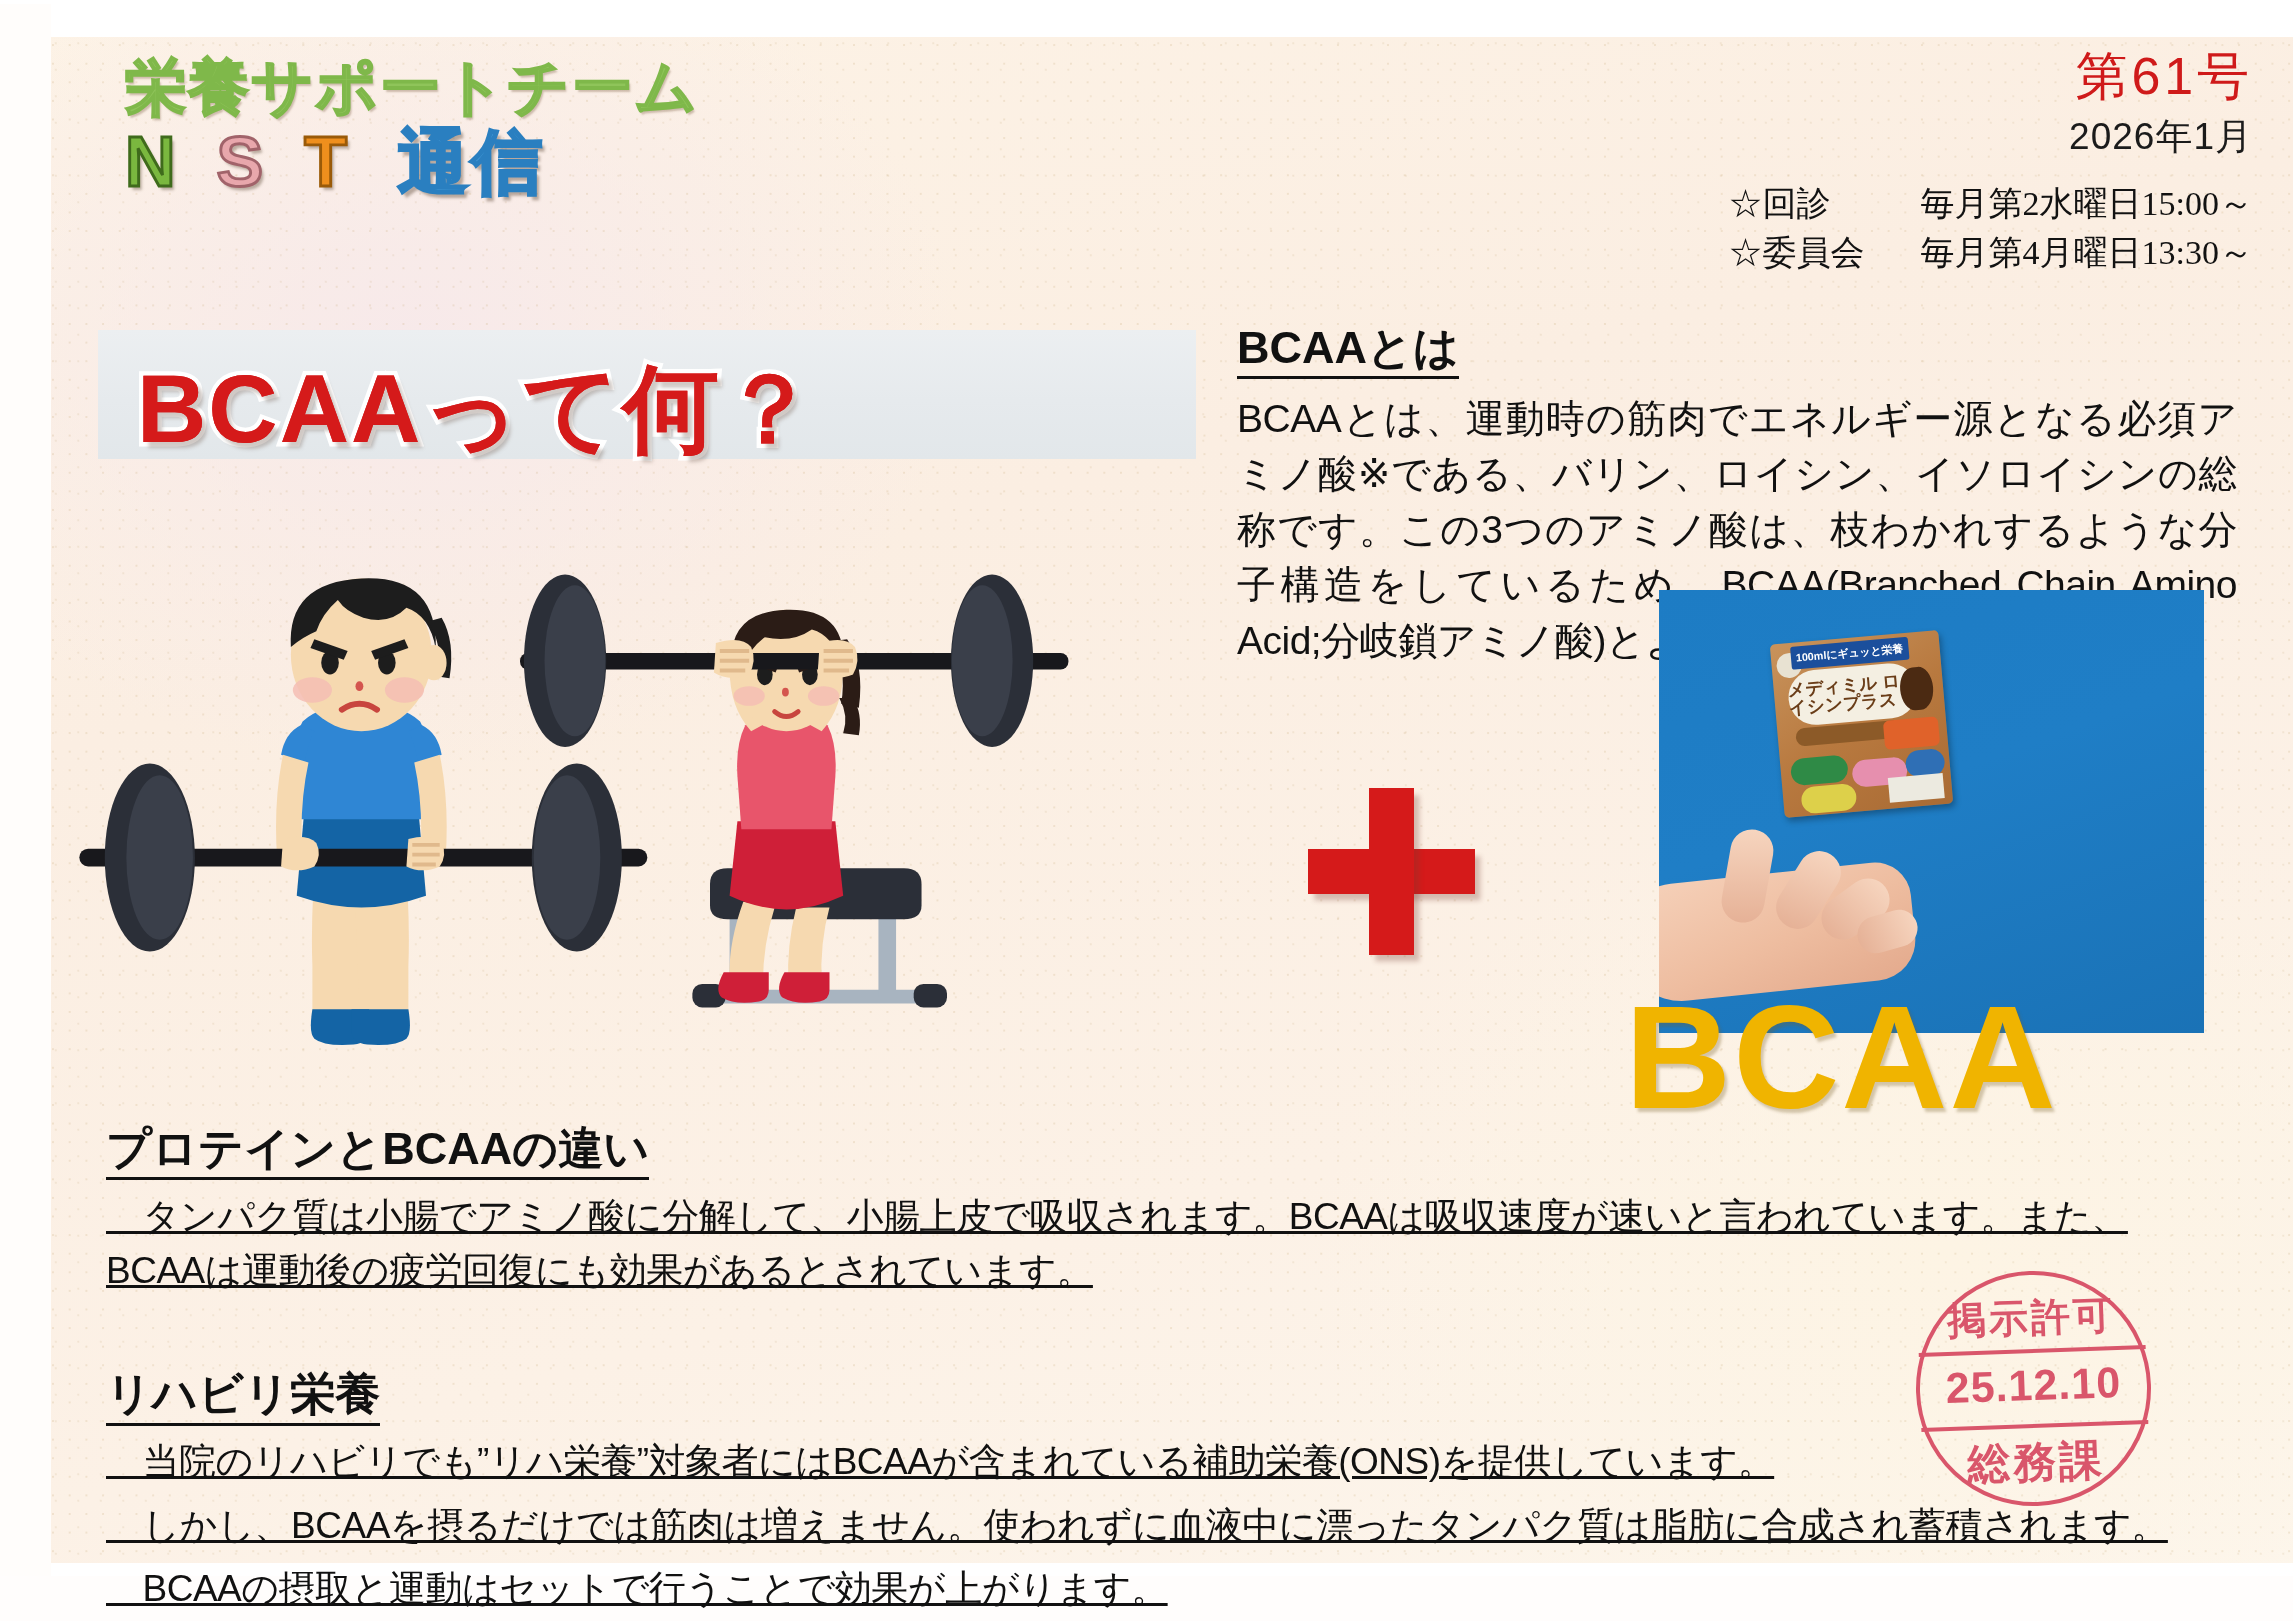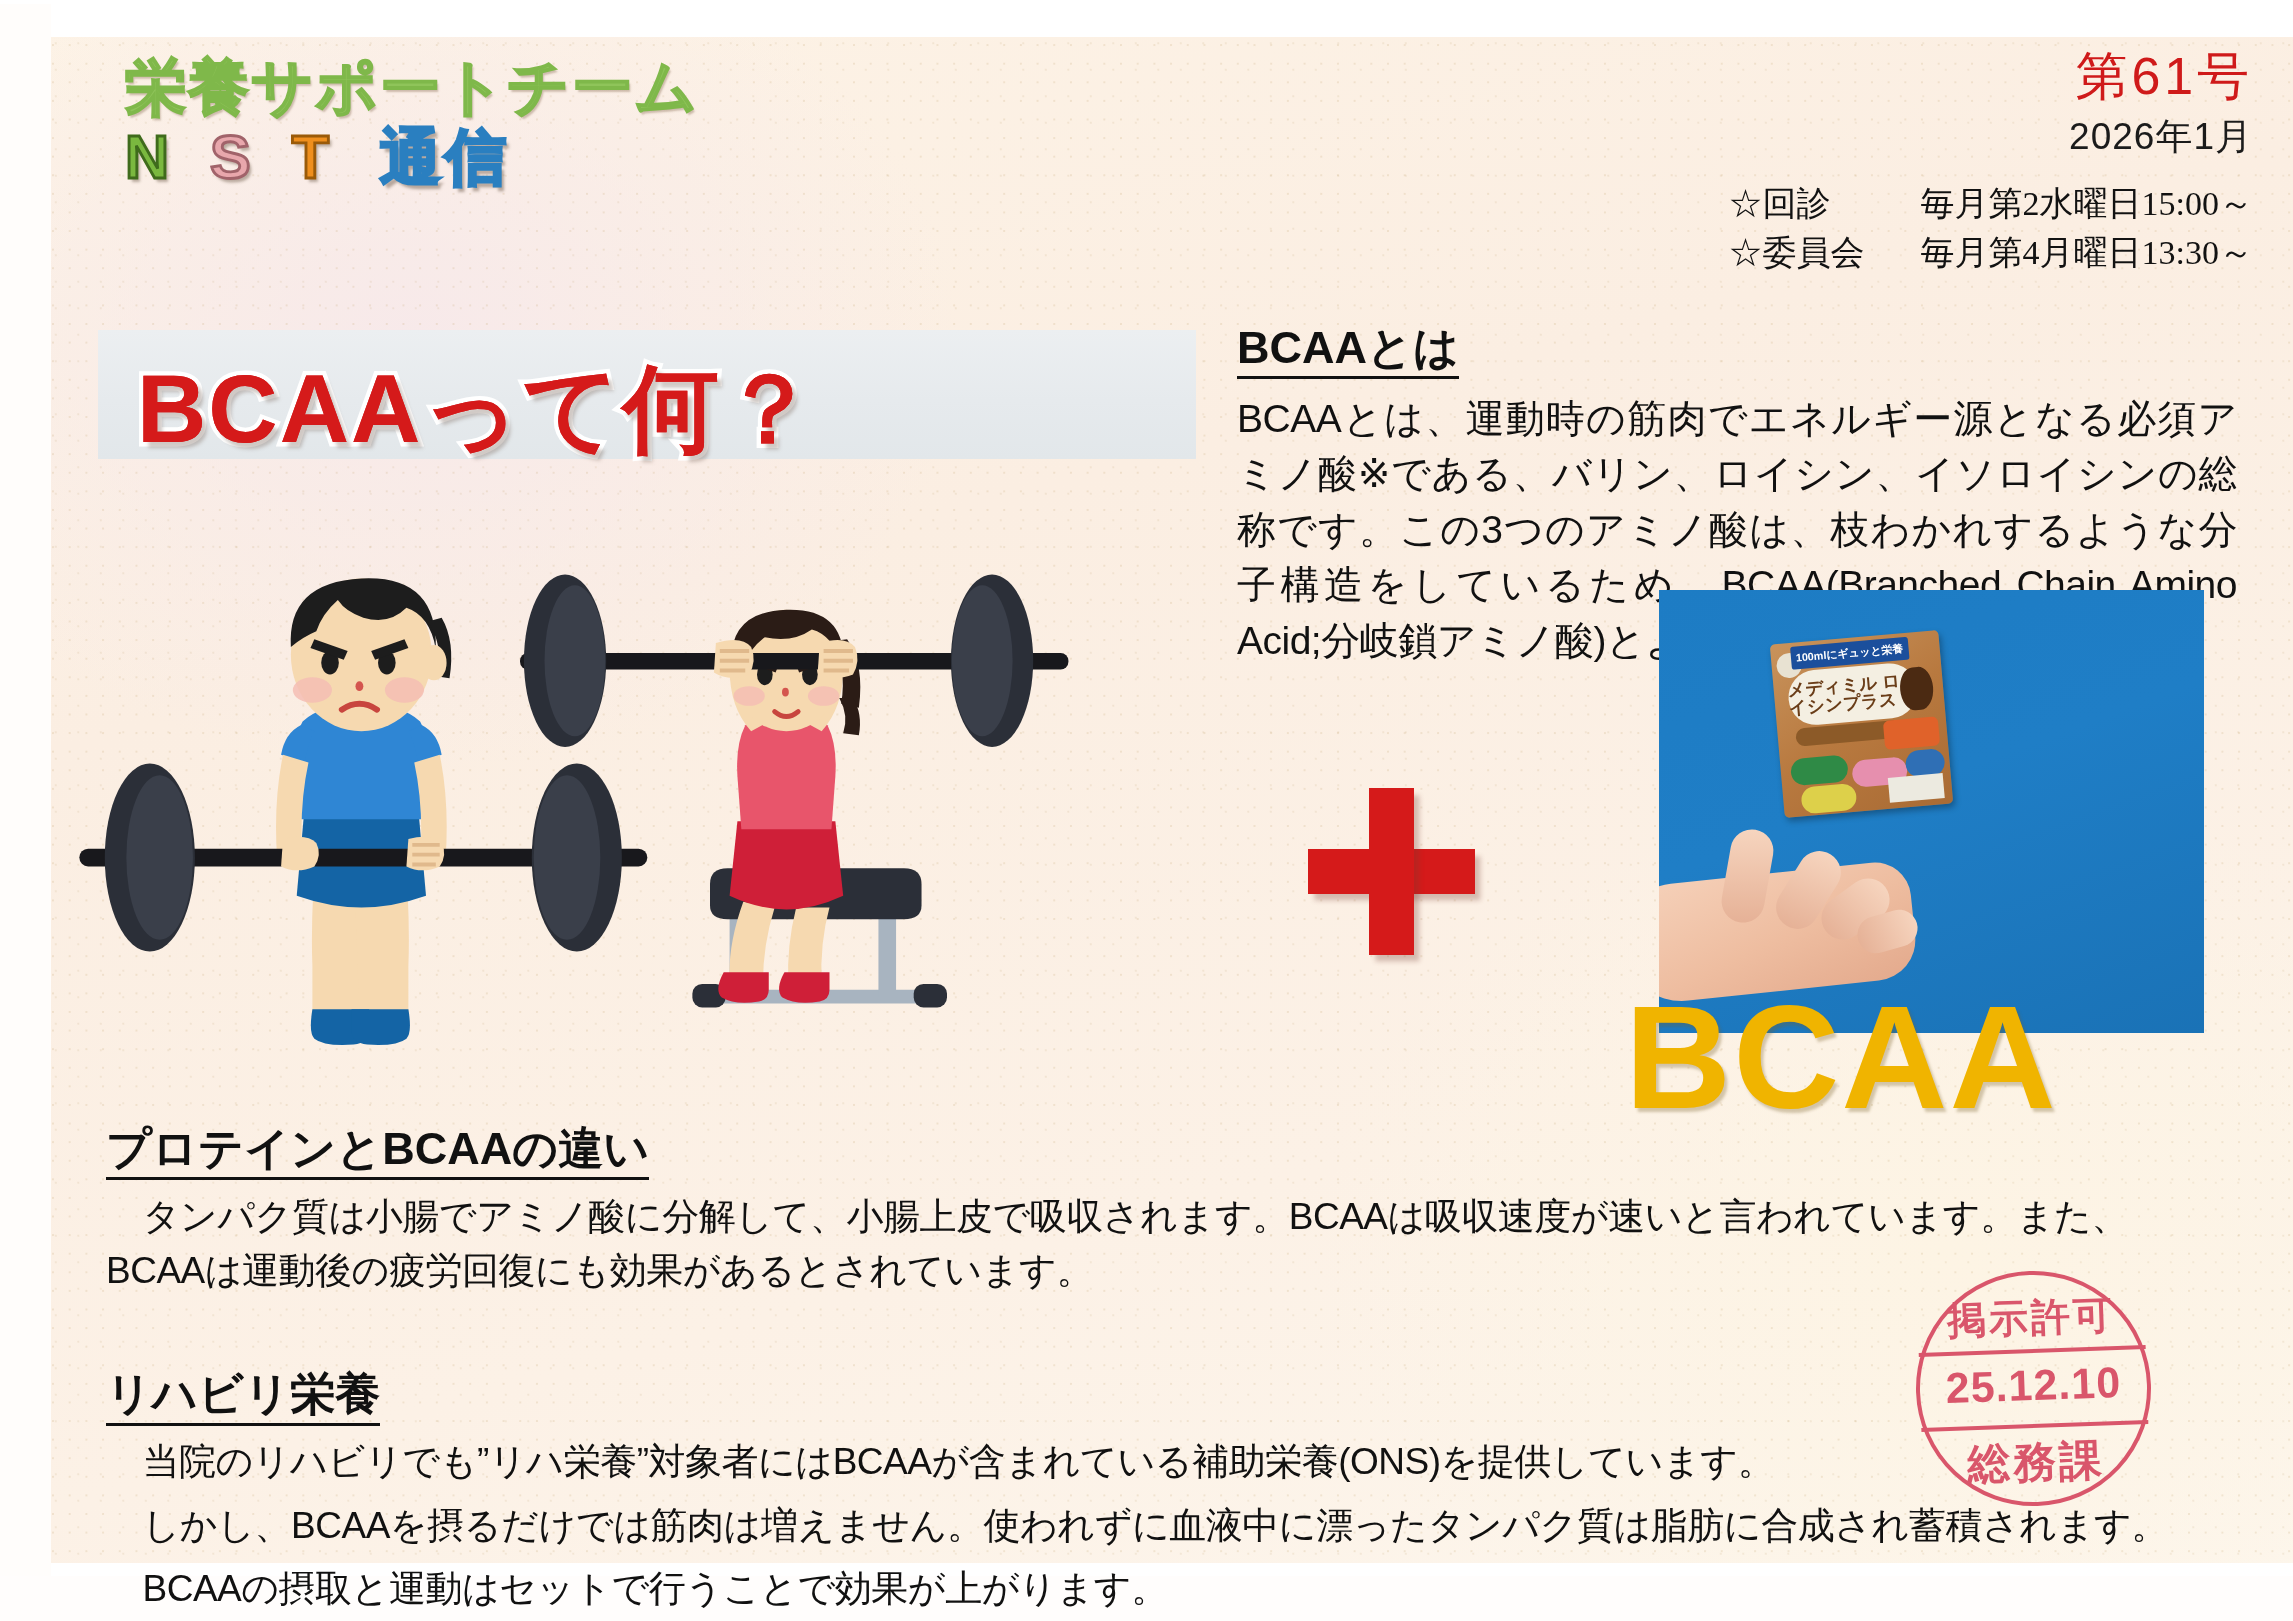--- a/index.html
+++ b/index.html
@@ -35,21 +35,21 @@
   }
   .team-line{
     font-size:61px;font-weight:bold;letter-spacing:2px;
     color:#8fc45a;
     -webkit-text-stroke:2px #7fb84a;
     text-shadow: 2px 2.9px 2px rgba(120,90,60,.35), 0 0 1px #fff;
     line-height:1.05;
     white-space:nowrap;
   }
   .nst-line{
-    font-size:61px;font-weight:bold;line-height:1.0;margin-top:7.8px;white-space:nowrap;
+    font-size:70px;font-weight:bold;line-height:1.0;margin-top:7.8px;white-space:nowrap;
   }
   .nst-line .ch{display:inline-block;}
   .n-ch{color:#7ab83f;-webkit-text-stroke:2.9px #3f6b1c;text-shadow:2.9px 3.9px 2.9px rgba(90,70,50,.4);}
   .s-ch{color:#e8a7ac;-webkit-text-stroke:2.9px #a1636a;text-shadow:2.9px 3.9px 2.9px rgba(90,70,50,.4);margin-left:41px;}
   .t-ch{color:#ef8f1d;-webkit-text-stroke:2.9px #9a5a08;text-shadow:2.9px 3.9px 2.9px rgba(90,70,50,.4);margin-left:41px;}
   .tsushin{color:#5fb7ef;-webkit-text-stroke:2.9px #2a7fc0;text-shadow:3.9px 4.9px 2.9px rgba(90,70,50,.42);margin-left:51px;letter-spacing:3.9px;}
 
   .issue-block{position:absolute;right:41px;top:43px;text-align:right;}
   .issue-no{font-size:52px;font-weight:normal;color:#cf1a1a;letter-spacing:3.9px;line-height:1.15;}
   .issue-date{font-size:37px;color:#1b1b1b;letter-spacing:1px;line-height:1.3;margin-top:6px;}
@@ -144,21 +144,21 @@
   .plus i{position:absolute;background:#d51a1a;display:block;box-shadow:5.9px 6.9px 4.9px rgba(120,60,50,.3);}
   .plus .v{left:61px;top:0;width:45px;height:167px;}
   .plus .h{left:0;top:61px;width:167px;height:45px;}
 
   
   .bottom{position:absolute;left:106px;top:1117px;width:2078px;}
   .bottom h2{
     margin:0;font-size:45px;font-weight:bold;color:#111;
     display:inline-block;border-bottom:3.9px solid #111;letter-spacing:0px;line-height:1.25;
   }
-  .bottom p{margin:9.8px 0 0 0;font-size:37px;line-height:1.45;color:#111;letter-spacing:-0.5px;}
+  .bottom p{margin:9.8px 0 0 0;font-size:37px;line-height:1.45;color:#111;letter-spacing:-0.5px;text-decoration:underline;}
   .sec2{margin-top:69px;}
 
   
   .stamp{
     position:absolute;left:1916px;top:1267px;width:227px;height:227px;
     border:4.9px solid #d9566b;border-radius:50%;
     color:#d9566b;transform:rotate(-2deg);
     background:rgba(255,255,255,0.03);
   }
   .stamp .line{position:absolute;left:0;width:100%;height:3.9px;background:#d9566b;}

